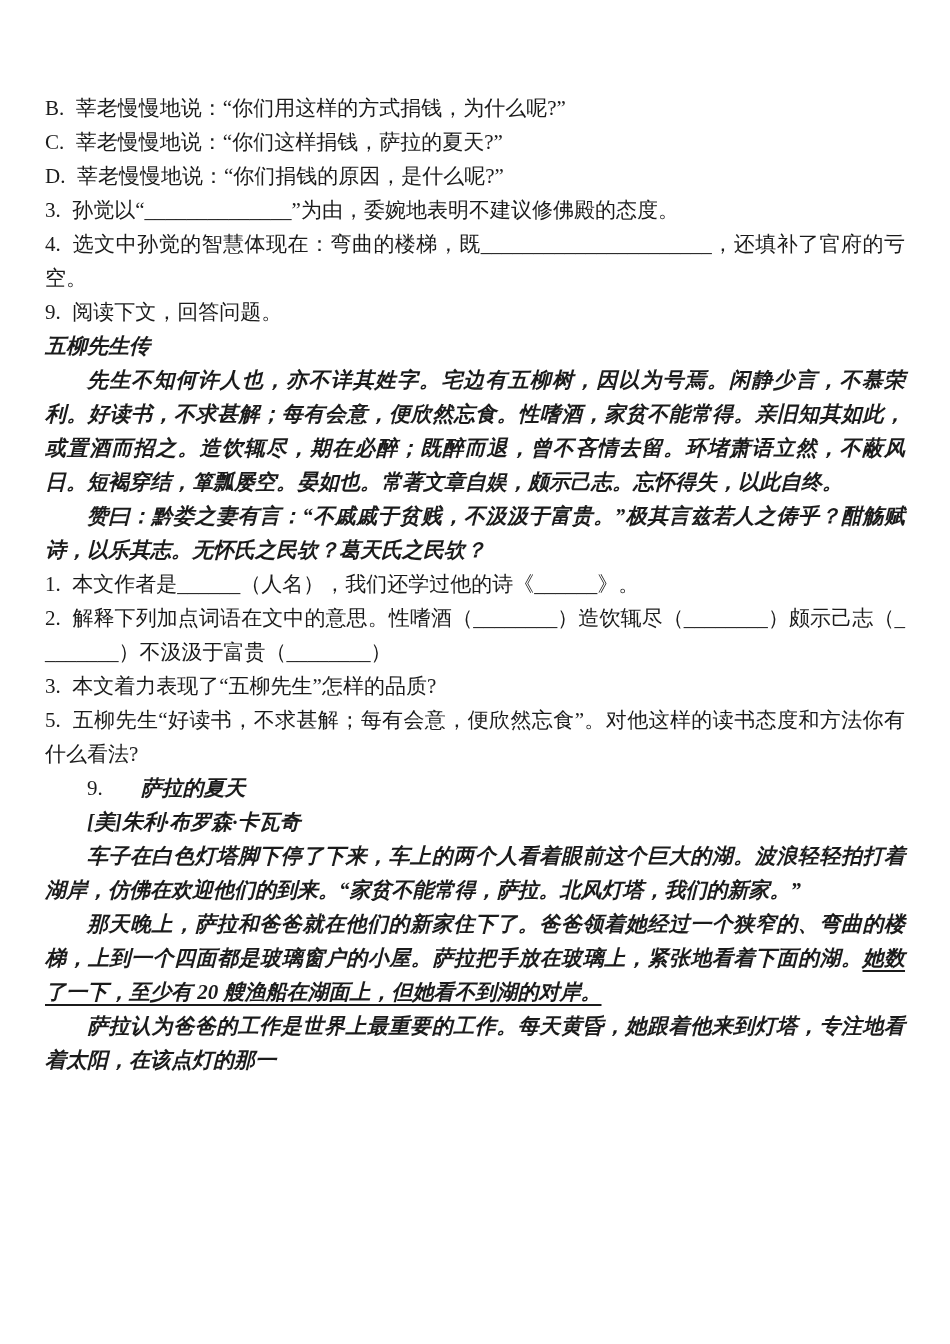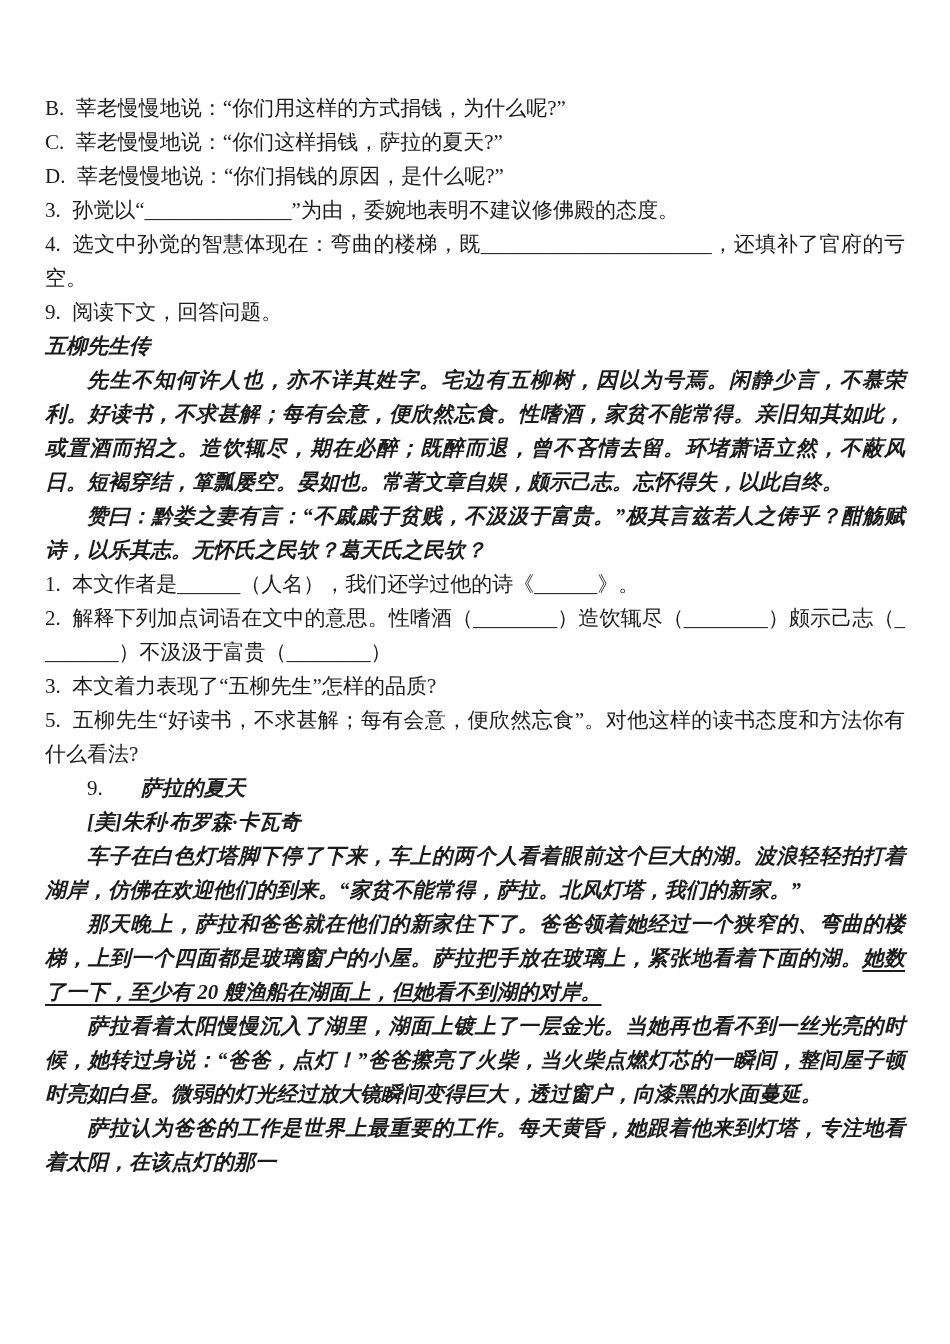--- a/index.html
+++ b/index.html
@@ -62,17 +62,16 @@
 
   <p class="line indent"><span class="num-wide">9.</span><span class="kai">萨拉的夏天</span></p>
 
   <p class="line kai indent">[美]朱利·布罗森·卡瓦奇</p>
 
   <p class="line kai indent">车子在白色灯塔脚下停了下来，车上的两个人看着眼前这个巨大的湖。波浪轻轻拍打着湖岸，仿佛在欢迎他们的到来。“家贫不能常得，萨拉。北风灯塔，我们的新家。”</p>
 
   <p class="line kai indent"><span>那天晚上，萨拉和爸爸就在他们的新家住下了。爸爸领着她经过一个狭窄的、弯曲的楼梯，上到一个四面都是玻璃窗户的小屋。萨拉把手放在玻璃上，紧张地看着下面的湖。</span><span class="u">她数了一下，至少有 20 艘渔船在湖面上，但她看不到湖的对岸。</span></p>
 
 
-  <p class="line kai indent">萨拉看着太阳慢慢沉入了湖里，湖面上镀上了一层金光。当她再也看不到一丝光亮的时候，她转过身说：“爸爸，点灯！”爸爸擦亮了火柴，当火柴点燃灯芯的一瞬间，整间屋子顿时亮如白昼。微弱的灯光经过放大镜瞬间变得巨大，透过窗户，向漆黑的水面蔓延。</p>
 
   <p class="line kai indent">萨拉认为爸爸的工作是世界上最重要的工作。每天黄昏，她跟着他来到灯塔，专注地看着太阳，在该点灯的那一</p>
 
 </div>
 
 </body></html>

